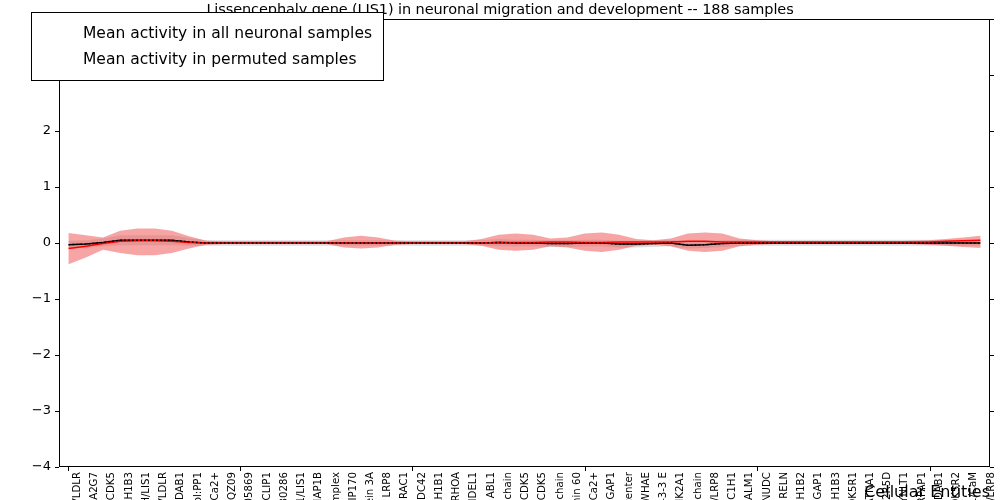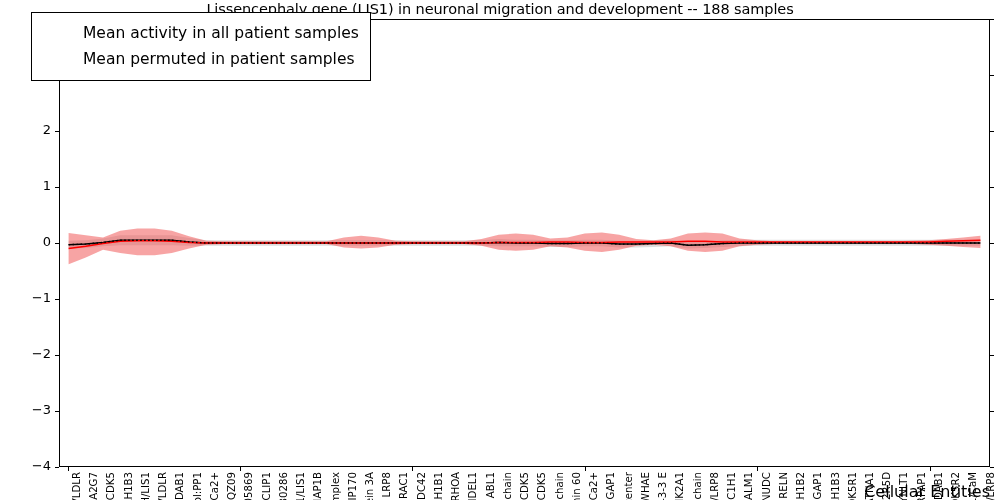--- a/index.html
+++ b/index.html
@@ -231,23 +231,23 @@
       <div style="position: absolute; left: 584.843px; top: 467px; height: 4px; width: 0px; border-left: 1.1px solid rgb(0, 0, 0);"></div>
       <div style="position: absolute; left: 757.25px; top: 467px; height: 4px; width: 0px; border-left: 1.1px solid rgb(0, 0, 0);"></div>
       <div style="position: absolute; left: 929.657px; top: 467px; height: 4px; width: 0px; border-left: 1.1px solid rgb(0, 0, 0);"></div>
     </div>
 
   <div id="legend">
     <div class="legend-row">
       <svg class="legend-swatch" width="31" height="4" viewBox="0 0 31 4">
           <line x1="0" y1="2" x2="31" y2="2" stroke="#000000" stroke-width="1.6"></line>
         </svg>
-      <span class="legend-text">Mean activity in all patient samples</span>
+      <span class="legend-text">Mean activity in all neuronal samples</span>
     </div>
     <div class="legend-row">
       <svg class="legend-swatch" width="31" height="4" viewBox="0 0 31 4">
           <line x1="0" y1="2" x2="31" y2="2" stroke="#ff0000" stroke-width="1.6"></line>
         </svg>
-      <span class="legend-text">Mean permuted in patient samples</span>
+      <span class="legend-text">Mean activity in permuted samples</span>
     </div>
   </div>
 
 </div>
 
 </body></html>

